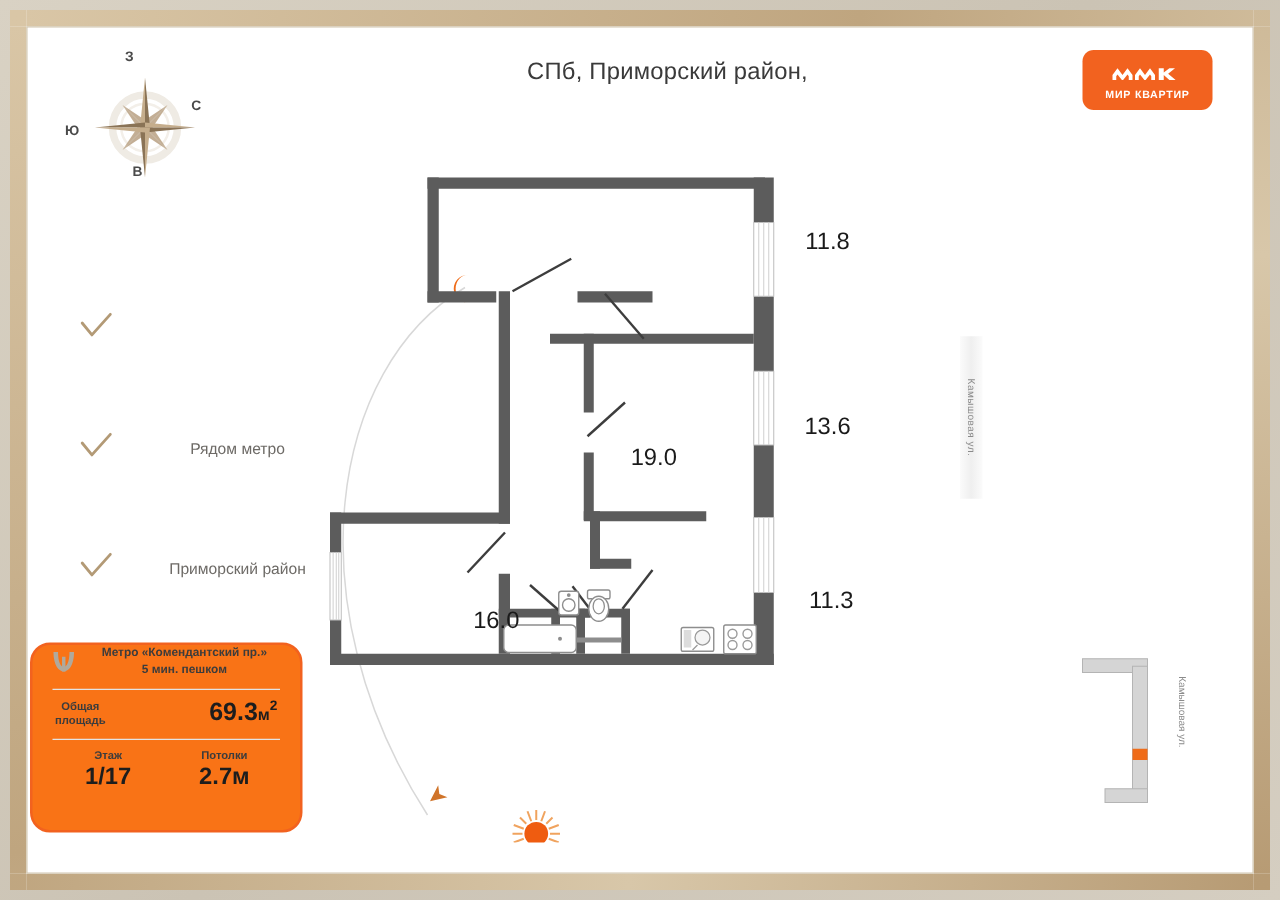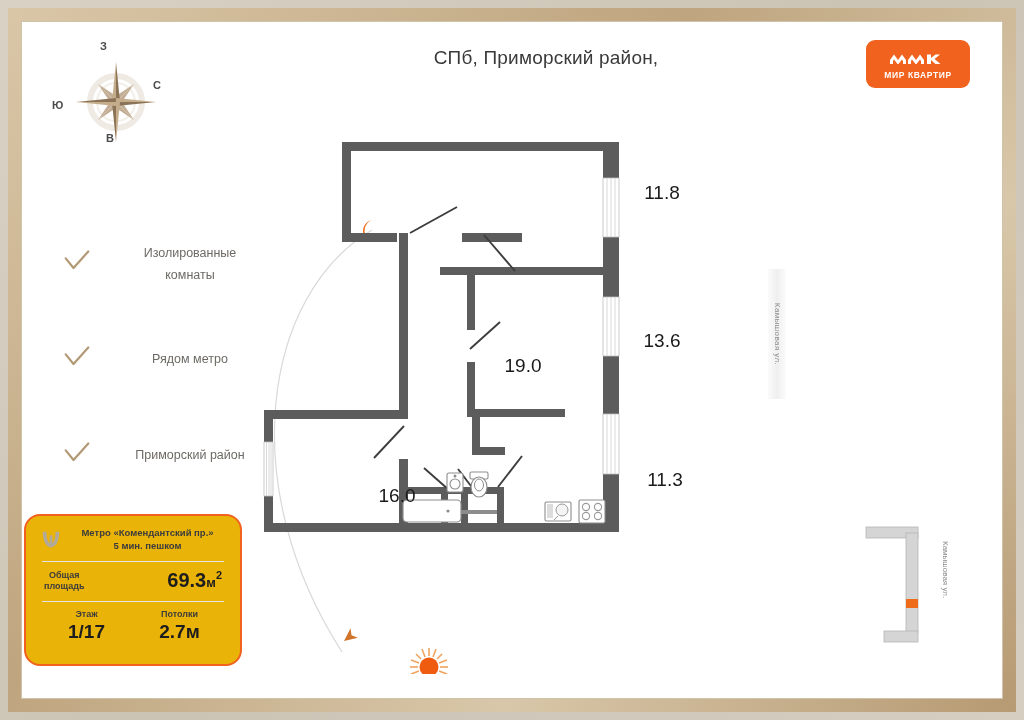--- a/index.html
+++ b/index.html
@@ -27,21 +27,21 @@
     background: #fff;
   }
   .canvas {
     position: absolute; left: 24px; top: 24px; right: 24px; bottom: 24px;
     background: #ffffff;
     overflow: hidden;
   }
 
   
   .title {
-    position: absolute; left: 312px; top: 20px; width: 420px;
+    position: absolute; left: 300px; top: 20px; width: 420px;
     text-align: center;
     font-size: 19px; line-height: 27px;
     color: #3a3a3a; font-weight: 400;
     letter-spacing: .2px;
   }
 
   
   .logo {
     position: absolute; right: 30px; top: 16px;
     width: 104px; height: 48px;
@@ -81,22 +81,22 @@
     text-align: center;
   }
   .feature.one-line .ftext { top: 16px; }
 
   
   .infocard {
     position: absolute; left: 0px; top: 490px;
     width: 218px; height: 152px;
     border: 2.5px solid #f2621f;
     border-radius: 16px;
-    background: #eab308;
-    padding: 10px 14px 8px 14px;
+    background: #f97316;
+    padding: 0 14px 8px 14px;
   }
   .metro-row { display: flex; align-items: flex-start; gap: 7px; }
   .metro-ico { width: 22px; height: 22px; flex: 0 0 22px; margin-top: 2px;}
   .metro-txt { font-size: 9.5px; line-height: 13px; color: #3c3c3c; font-weight:700; text-align:center; flex:1;}
   .divider { height: 1px; background: #e3e3e3; margin: 9px 2px 7px 2px; }
   .row2 { display: flex; align-items: center; justify-content: space-between; padding: 0 4px;}
   .lab { font-size: 9px; line-height: 11px; color: #3c3c3c; font-weight: 700; text-align: center;}
   .big { font-size: 20px; font-weight: 700; color: #1d1d1d; }
   .big sup { font-size: 11px; }
   .unit-sm { font-size: 13px; font-weight: 700;}
@@ -189,24 +189,20 @@
       <div class="lbl lbl-w">Ю</div>
       <div class="lbl lbl-s">В</div>
     </div>
 
     <div class="features">
 
       <div class="feature">
         <svg class="check" viewBox="0 0 30 24">
           <path d="M2 9 L11 20 L28 1" fill="none" stroke="#b39a76" stroke-width="2.6" stroke-linecap="round" stroke-linejoin="round"></path>
         </svg>
-        <div class="ftext">
-          <div>Изолированные</div>
-          <div>комнаты</div>
-        </div>
       </div>
 
       <div class="feature one-line">
         <svg class="check" viewBox="0 0 30 24">
           <path d="M2 9 L11 20 L28 1" fill="none" stroke="#b39a76" stroke-width="2.6" stroke-linecap="round" stroke-linejoin="round"></path>
         </svg>
         <div class="ftext">Рядом метро</div>
       </div>
 
       <div class="feature one-line">

